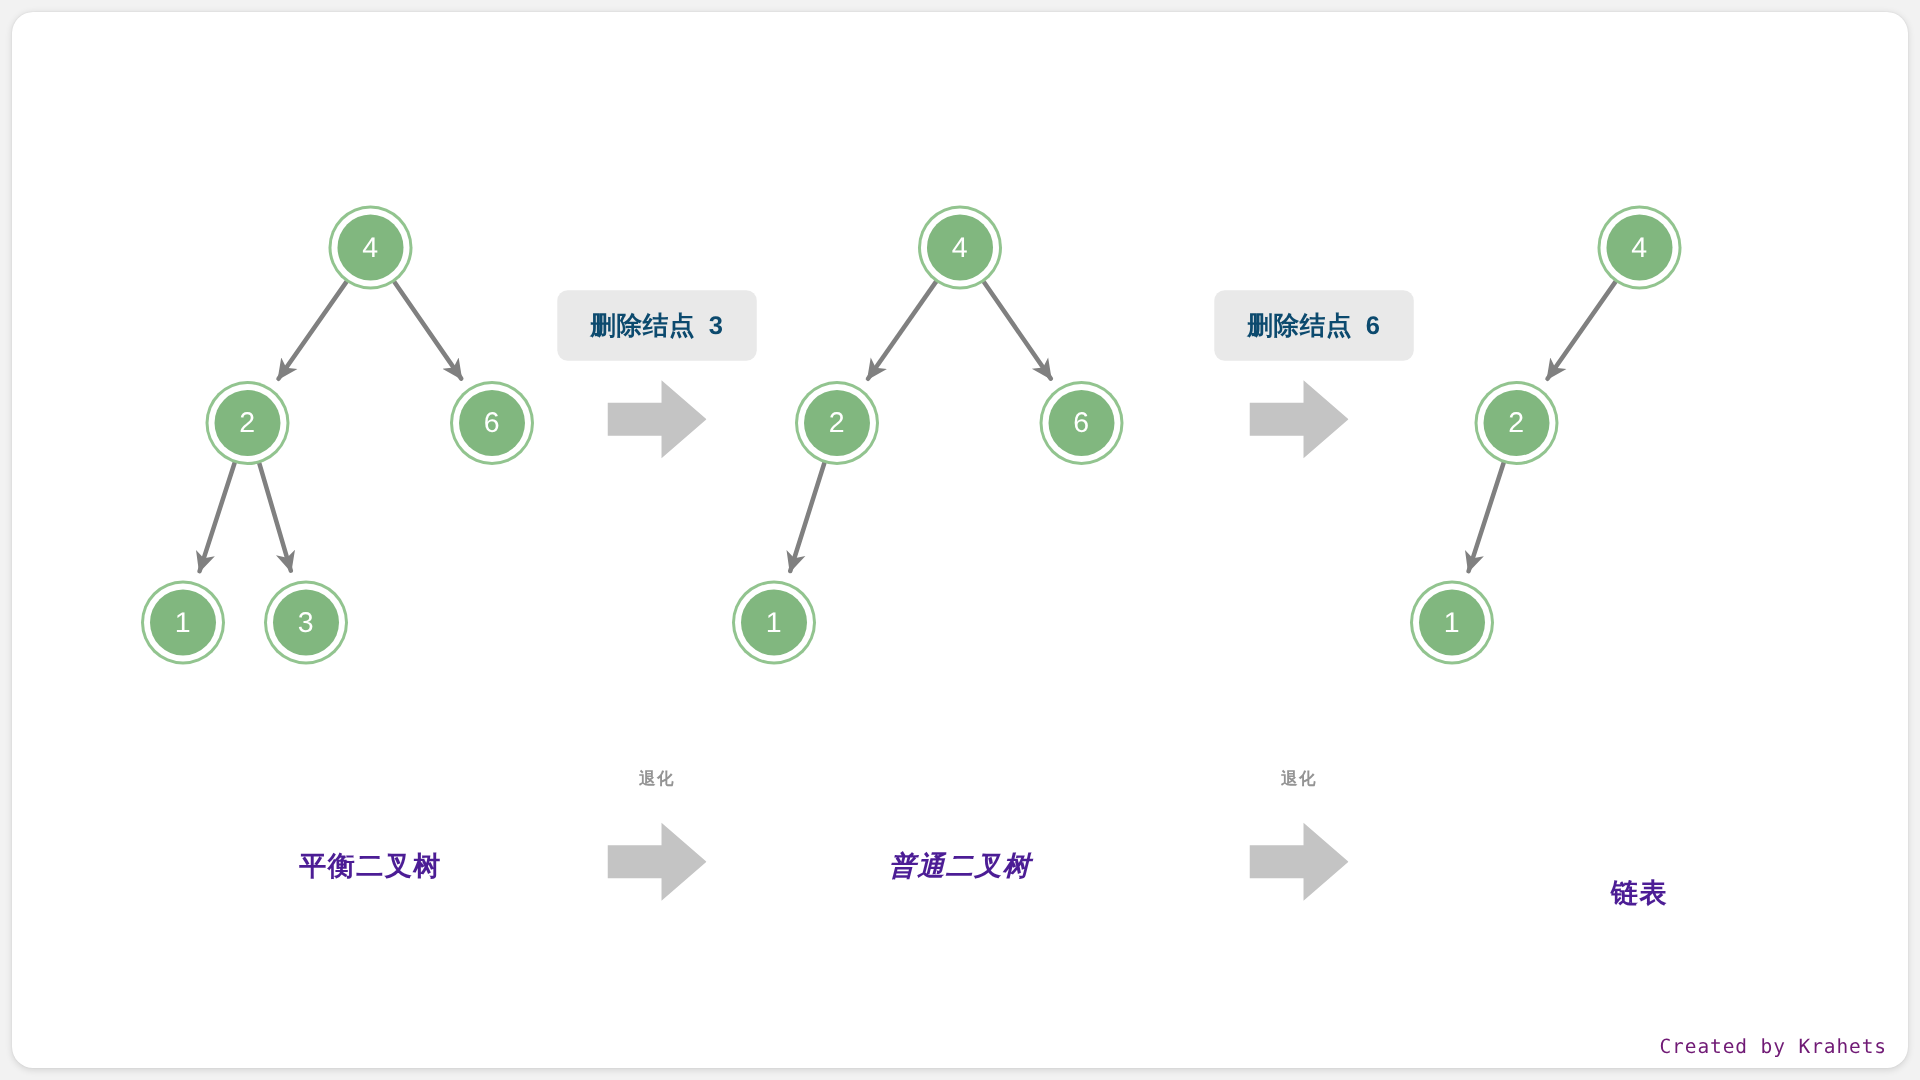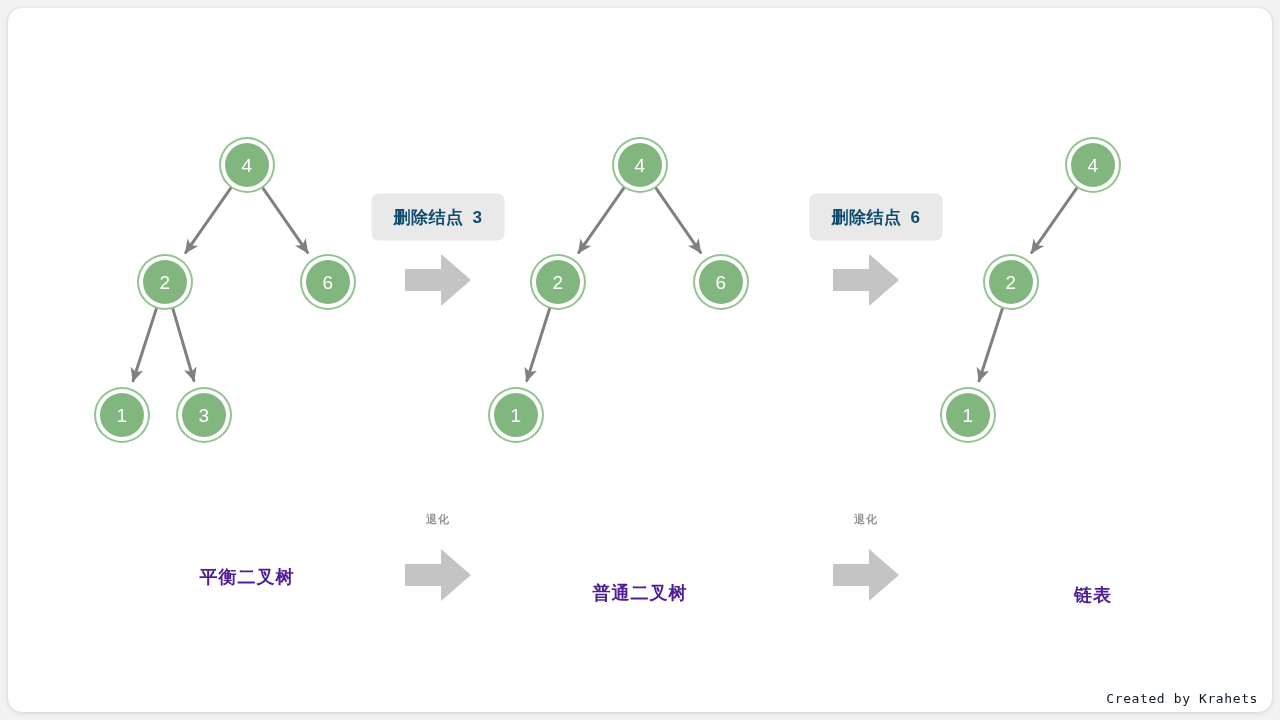--- a/index.html
+++ b/index.html
@@ -99,21 +99,21 @@
     font-weight: bold;
     white-space: nowrap;
     letter-spacing: 1px;
   }
 
   
   .watermark {
     position: absolute;
     right: 22px;
     bottom: 14px;
-    color: #0f172a;
+    color: #701a75;
     font-family: "DejaVu Sans Mono", "Liberation Mono", monospace;
     font-size: 13px;
     letter-spacing: 0.6px;
     white-space: nowrap;
   }
 </style>
 </head>
 <body>
 
 <div id="canvas">
@@ -167,19 +167,19 @@
             <path d="M0,17 L36,17 L36,2 L66,28 L36,54 L36,39 L0,39 Z" fill="#c4c4c4"></path>
           </svg></div>
         <div class="block-arrow" style="left: 866px; top: 577px;"><svg width="66" height="56" viewBox="0 0 66 56">
             <path d="M0,17 L36,17 L36,2 L66,28 L36,54 L36,39 L0,39 Z" fill="#c4c4c4"></path>
           </svg></div>
       </div>
     <div id="captions-layer">
         <div class="sublabel" style="left: 438px; top: 519px;">退化</div>
         <div class="sublabel" style="left: 866px; top: 519px;">退化</div>
         <div class="caption" style="left: 247px; top: 577px;">平衡二叉树</div>
-        <div class="caption" style="left: 640px; top: 593px;">普通二叉树</div>
+        <div class="caption" style="left: 640px; top: 577px; font-style: italic;">普通二叉树</div>
         <div class="caption" style="left: 1093px; top: 595px;">链表</div>
       </div>
 
     <div class="watermark">Created by Krahets</div>
   </div>
 </div>
 
 </body></html>

